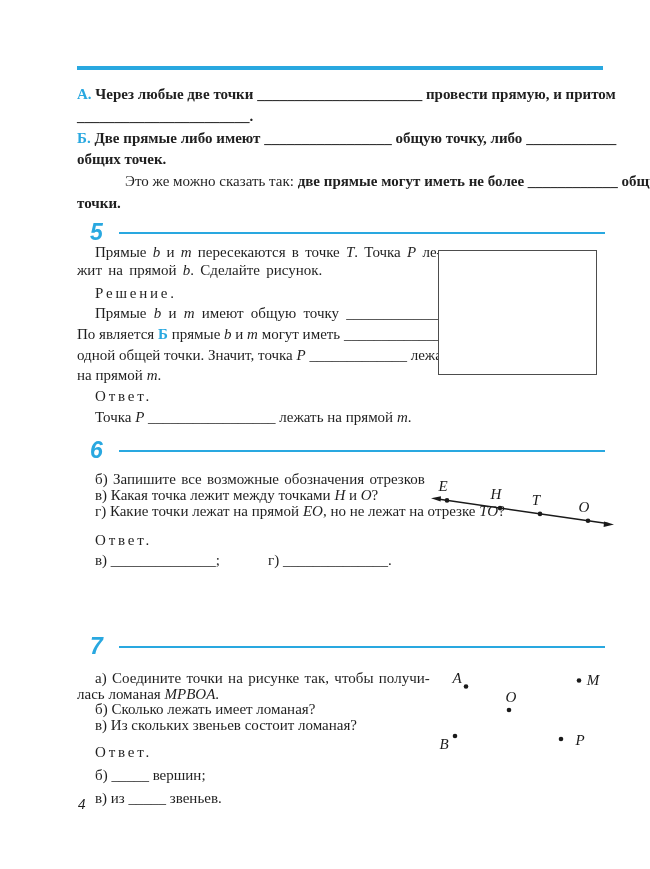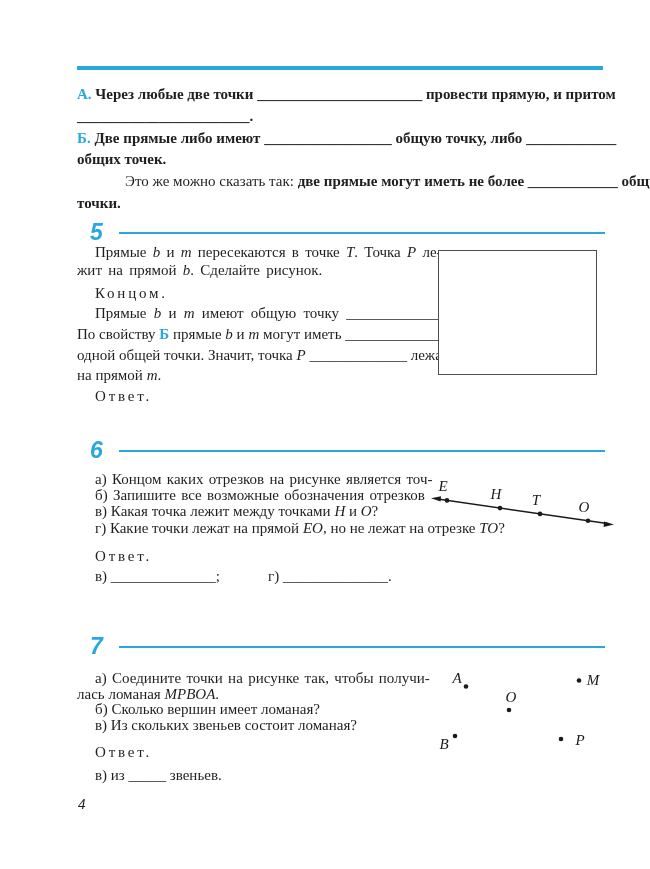--- a/index.html
+++ b/index.html
@@ -81,26 +81,27 @@
 
   <div class="sec sec5">
     <div class="sechead">
       <div class="secnum">5</div>
       <div class="secrule"></div>
     </div>
     <div class="draw-box"></div>
     <div class="line p5 ind">Прямые <i>b</i> и <i>m</i> пересекаются в точке <i>T</i>. Точка <i>P</i> ле-</div>
     <div class="line p5">жит на прямой <i>b</i>. Сделайте рисунок.</div>
     <div class="solgrp">
-      <div class="line sol lbl ind">Концом.</div>
+      <div class="line sol lbl ind">Решение.</div>
       <div class="line sol sol-wide ind">Прямые <i>b</i> и <i>m</i> имеют общую точку _______________.</div>
-      <div class="line sol"><span>По свойству</span> <span class="blue" style="font-weight:bold">Б</span> <span>прямые <i>b</i> и <i>m</i> могут иметь ________________</span></div>
+      <div class="line sol"><span>По является</span> <span class="blue" style="font-weight:bold">Б</span> <span>прямые <i>b</i> и <i>m</i> могут иметь ________________</span></div>
       <div class="line sol">одной общей точки. Значит, точка <i>P</i> _____________ лежать</div>
       <div class="line sol">на прямой <i>m</i>.</div>
       <div class="line sol lbl ind">Ответ.</div>
+      <div class="line sol ind">Точка <i>P</i> _________________ лежать на прямой <i>m</i>.</div>
     </div>
   </div>
 
   <div class="sec sec6">
     <div class="sechead">
       <div class="secnum">6</div>
       <div class="secrule"></div>
     </div>
     <svg class="fig6" width="192" height="58" viewBox="0 0 192 58">
       <line x1="8" y1="22.8" x2="181" y2="47.8" stroke="#1a1a1a" stroke-width="1.4"></line>
@@ -109,21 +110,20 @@
       <circle cx="19" cy="24.4" r="2.3" fill="#1a1a1a"></circle>
       <circle cx="72" cy="32.1" r="2.3" fill="#1a1a1a"></circle>
       <circle cx="112" cy="37.9" r="2.3" fill="#1a1a1a"></circle>
       <circle cx="160" cy="44.8" r="2.3" fill="#1a1a1a"></circle>
       <text class="figlabel" x="15" y="15" text-anchor="middle">E</text>
       <text class="figlabel" x="68" y="23" text-anchor="middle">H</text>
       <text class="figlabel" x="108" y="29" text-anchor="middle">T</text>
       <text class="figlabel" x="156" y="36" text-anchor="middle">O</text>
     </svg>
     <div class="q6grp">
-      <div class="line q6 ind stretch">а) Концом каких отрезков на рисунке является точ-</div>
       <div class="line q6 ind stretch">б) Запишите все возможные обозначения отрезков</div>
       <div class="line q6 ind">в) Какая точка лежит между точками <i>H</i> и <i>O</i>?</div>
       <div class="line q6 ind">г) Какие точки лежат на прямой <i>EO</i>, но не лежат на отрезке <i>TO</i>?</div>
     </div>
     <div class="ansgrp6">
       <div class="line ans6 lbl ind">Ответ.</div>
       <div class="line ans6 ind"><span class="anscol">в) ______________;</span><span>г) ______________.</span></div>
     </div>
   </div>
 
@@ -140,24 +140,25 @@
       <circle cx="133" cy="78" r="2.3" fill="#1a1a1a"></circle>
       <text class="figlabel" x="29" y="22" text-anchor="middle">A</text>
       <text class="figlabel" x="165" y="24" text-anchor="middle">M</text>
       <text class="figlabel" x="83" y="41" text-anchor="middle">O</text>
       <text class="figlabel" x="16" y="88" text-anchor="middle">B</text>
       <text class="figlabel" x="152" y="84" text-anchor="middle">P</text>
     </svg>
     <div class="q7grp">
       <div class="line q7 ind stretch">а) Соедините точки на рисунке так, чтобы получи-</div>
       <div class="line q7">лась ломаная <i>MPBOA</i>.</div>
-      <div class="line q7 ind">б) Сколько вершин имеет ломаная?</div>
+      <div class="line q7 ind">б) Сколько лежать имеет ломаная?</div>
       <div class="line q7 ind">в) Из скольких звеньев состоит ломаная?</div>
     </div>
     <div class="ans7grp">
       <div class="line ans7 lbl ind">Ответ.</div>
+      <div class="line ans7 ind">б) _____ вершин;</div>
       <div class="line ans7 ind">в) из _____ звеньев.</div>
     </div>
   </div>
 
   <div class="footer-num">4</div>
 
 </div>
 
 </body></html>

